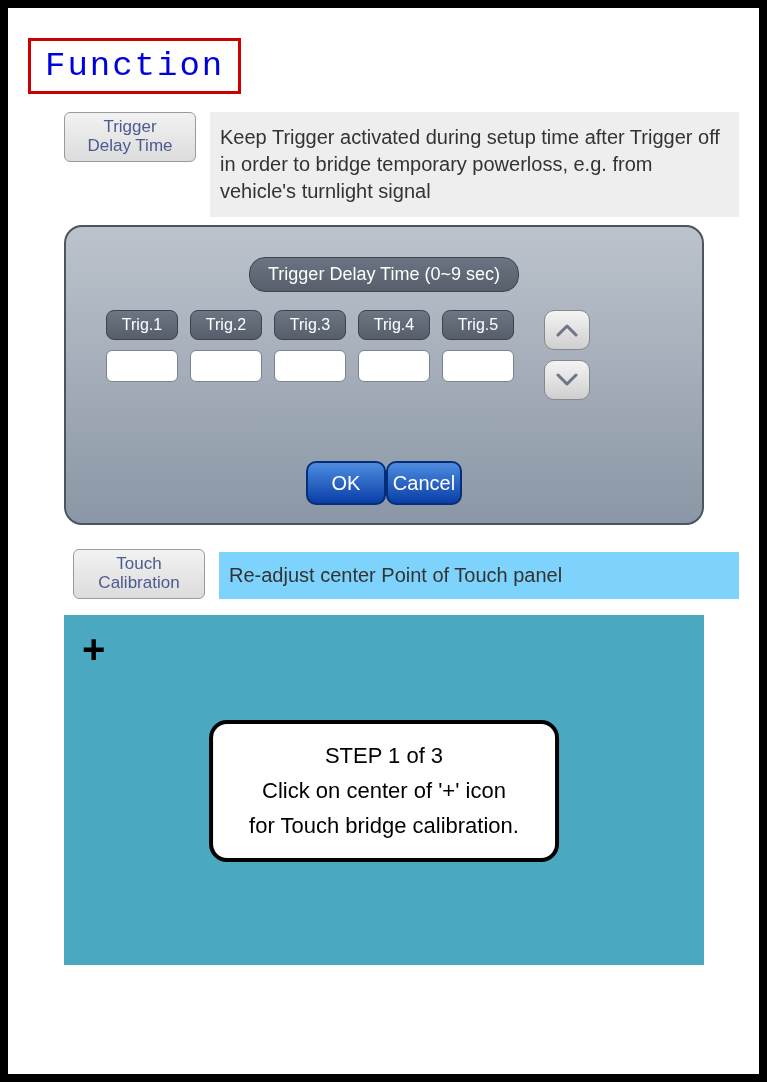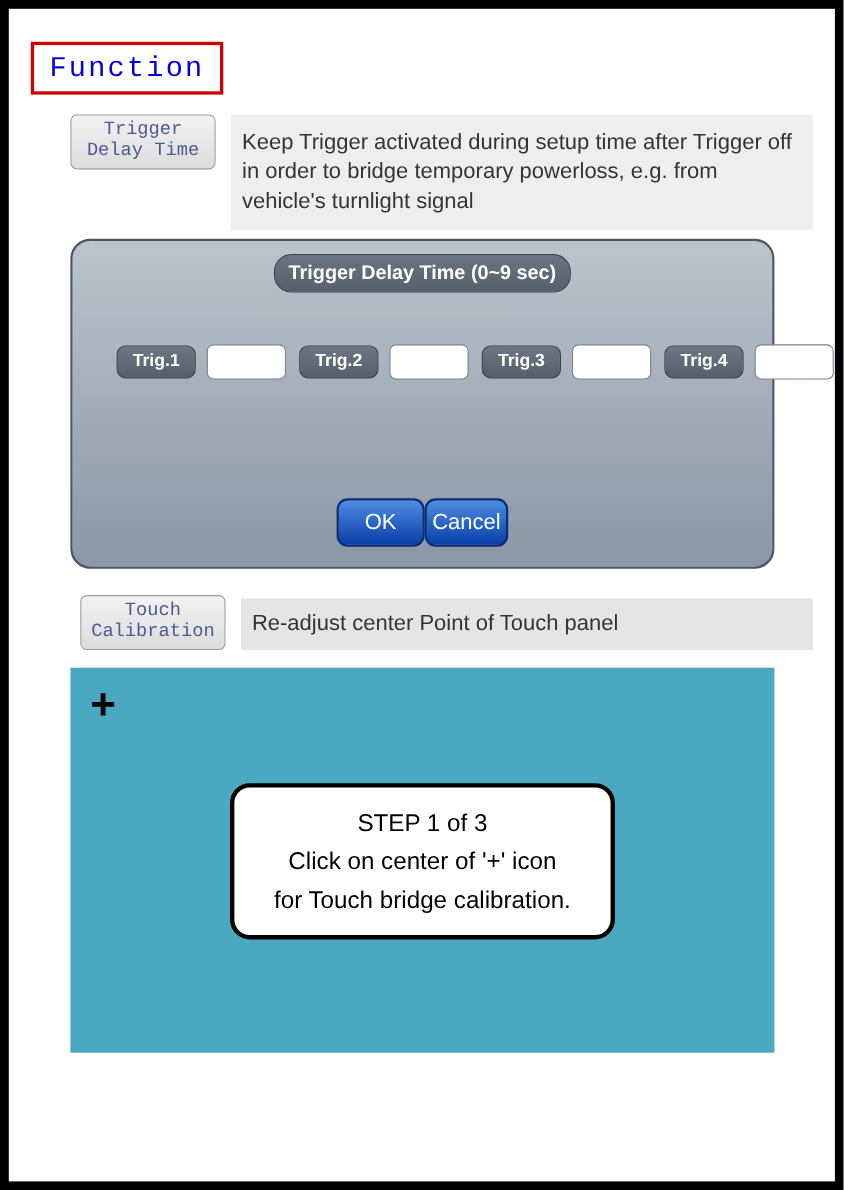--- a/index.html
+++ b/index.html
@@ -14,21 +14,21 @@
       background: #fff;
       position: relative;
       padding: 30px 20px;
     }
     .function-title {
       display: inline-block;
       background: #fff;
       border: 3px solid #cc0000;
       padding: 6px 14px;
       color: #0000dd;
-      font-size: 26px;
+      font-size: 34px;
       font-family: "Courier New", monospace;
       font-weight: normal;
       letter-spacing: 2px;
       margin-bottom: 18px;
     }
     .row1 {
       display: flex;
       align-items: flex-start;
       gap: 14px;
       margin-left: 36px;
@@ -40,21 +40,20 @@
       border-radius: 6px;
       color: #4b5a90;
       font-size: 17px;
       text-align: center;
       width: 132px;
       height: 50px;
       display: flex;
       flex-direction: column;
       justify-content: center;
       line-height: 1.1;
-      font-family: Liberation Mono, monospace;
     }
     .desc-text {
       background: #eeeeee;
       color: #333;
       font-size: 20px;
       padding: 12px 10px;
       flex: 1;
       line-height: 1.35;
     }
     .dialog-outer {
@@ -63,41 +62,39 @@
       height: 300px;
       background: linear-gradient(#bcc3cc, #8b97a6);
       border: 2px solid #4a5560;
       border-radius: 18px;
       padding: 12px;
       position: relative;
     }
     .dialog-title-pill {
       display: block;
       width: 270px;
-      margin: 0 auto 18px auto;
+      margin: 18px auto 18px auto;
       background: linear-gradient(#6a7482, #575f6b);
       border: 1px solid #3b434d;
       border-radius: 16px;
       color: #fff;
       text-align: center;
       font-size: 18px;
       padding: 6px 0;
-      font-weight: bold;
     }
     .trig-row {
       display: flex;
       gap: 12px;
       margin-left: 28px;
     }
     .trig-col {
       display: flex;
-      flex-direction: row;
+      flex-direction: column;
       gap: 10px;
       align-items: center;
-      font-weight: bold;
     }
     .trig-label {
       background: linear-gradient(#6c7684, #565e6a);
       border: 1px solid #3b434d;
       border-radius: 8px;
       color: #fff;
       width: 72px;
       height: 30px;
       font-size: 16px;
       display: flex;
@@ -152,21 +149,21 @@
     }
     .blue-btn.cancel { width: 76px; }
     .row2 {
       display: flex;
       align-items: flex-end;
       gap: 14px;
       margin-left: 45px;
       margin-bottom: 16px;
     }
     .desc-text-single {
-      background: #e5e5e5;
+      background: #7dd3fc;
       color: #333;
       font-size: 20px;
       padding: 12px 10px;
       flex: 1;
     }
     .calib-panel {
       margin-left: 36px;
       width: 640px;
       height: 350px;
       background: #4aa8c1;

